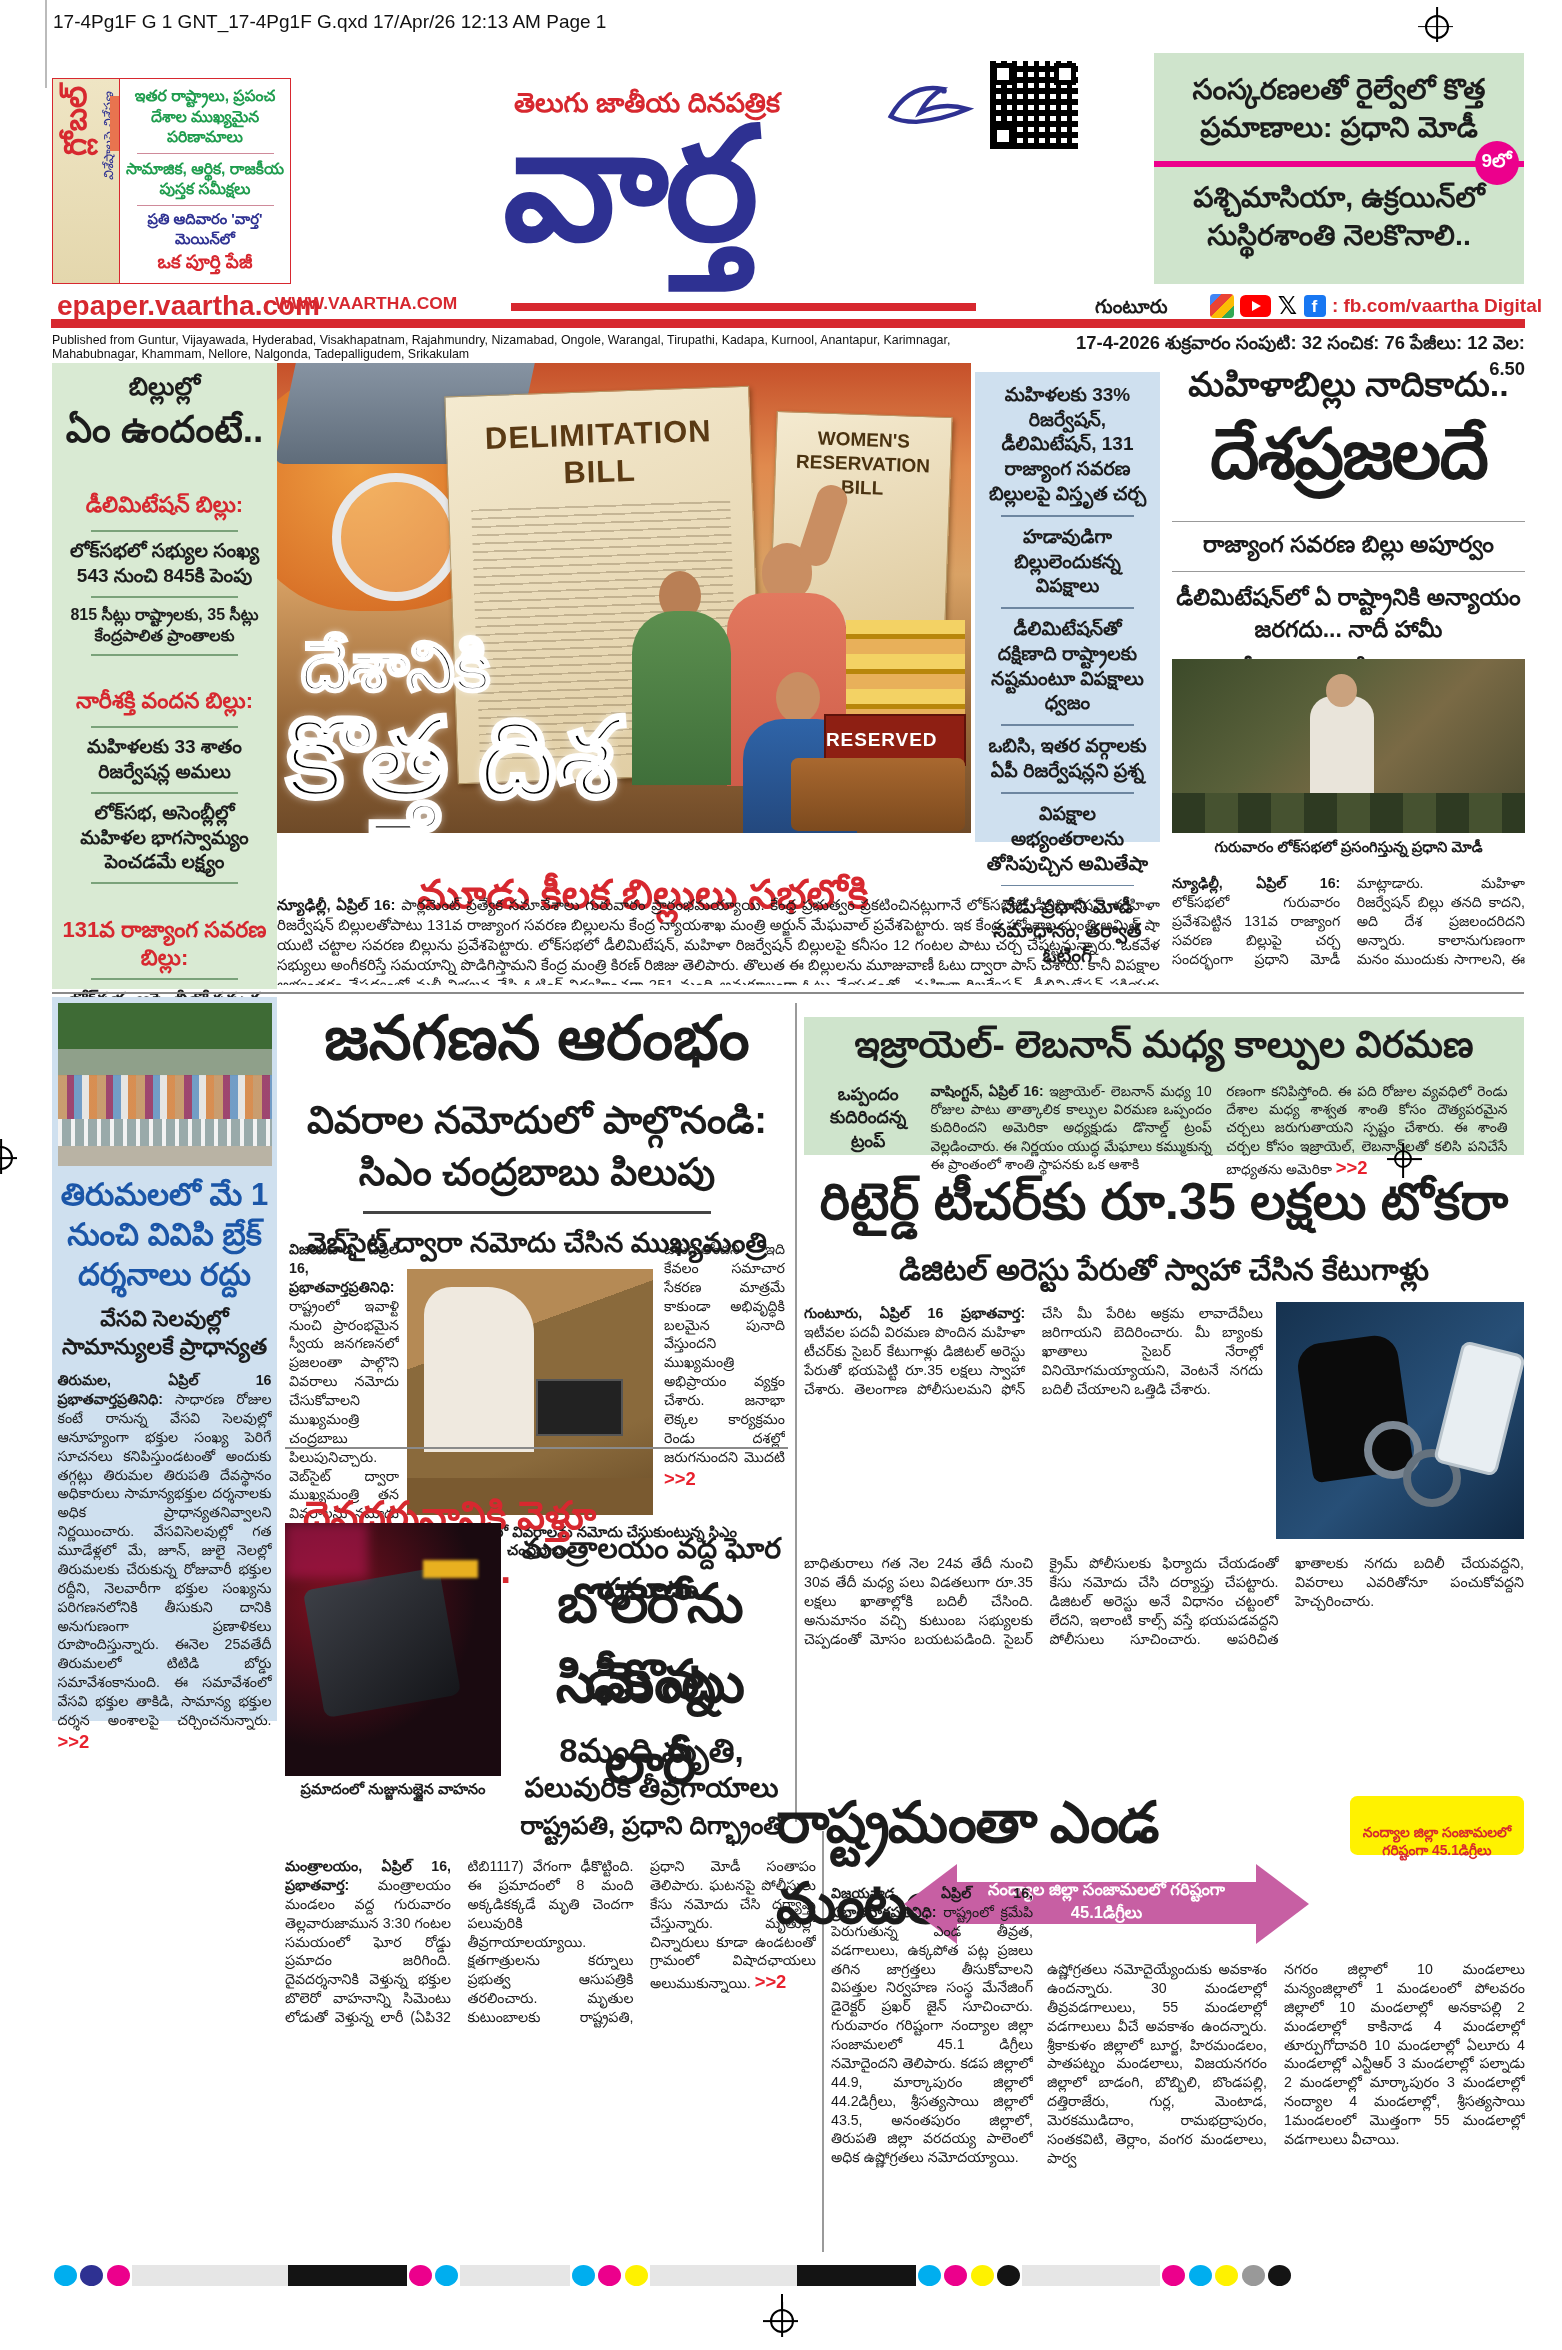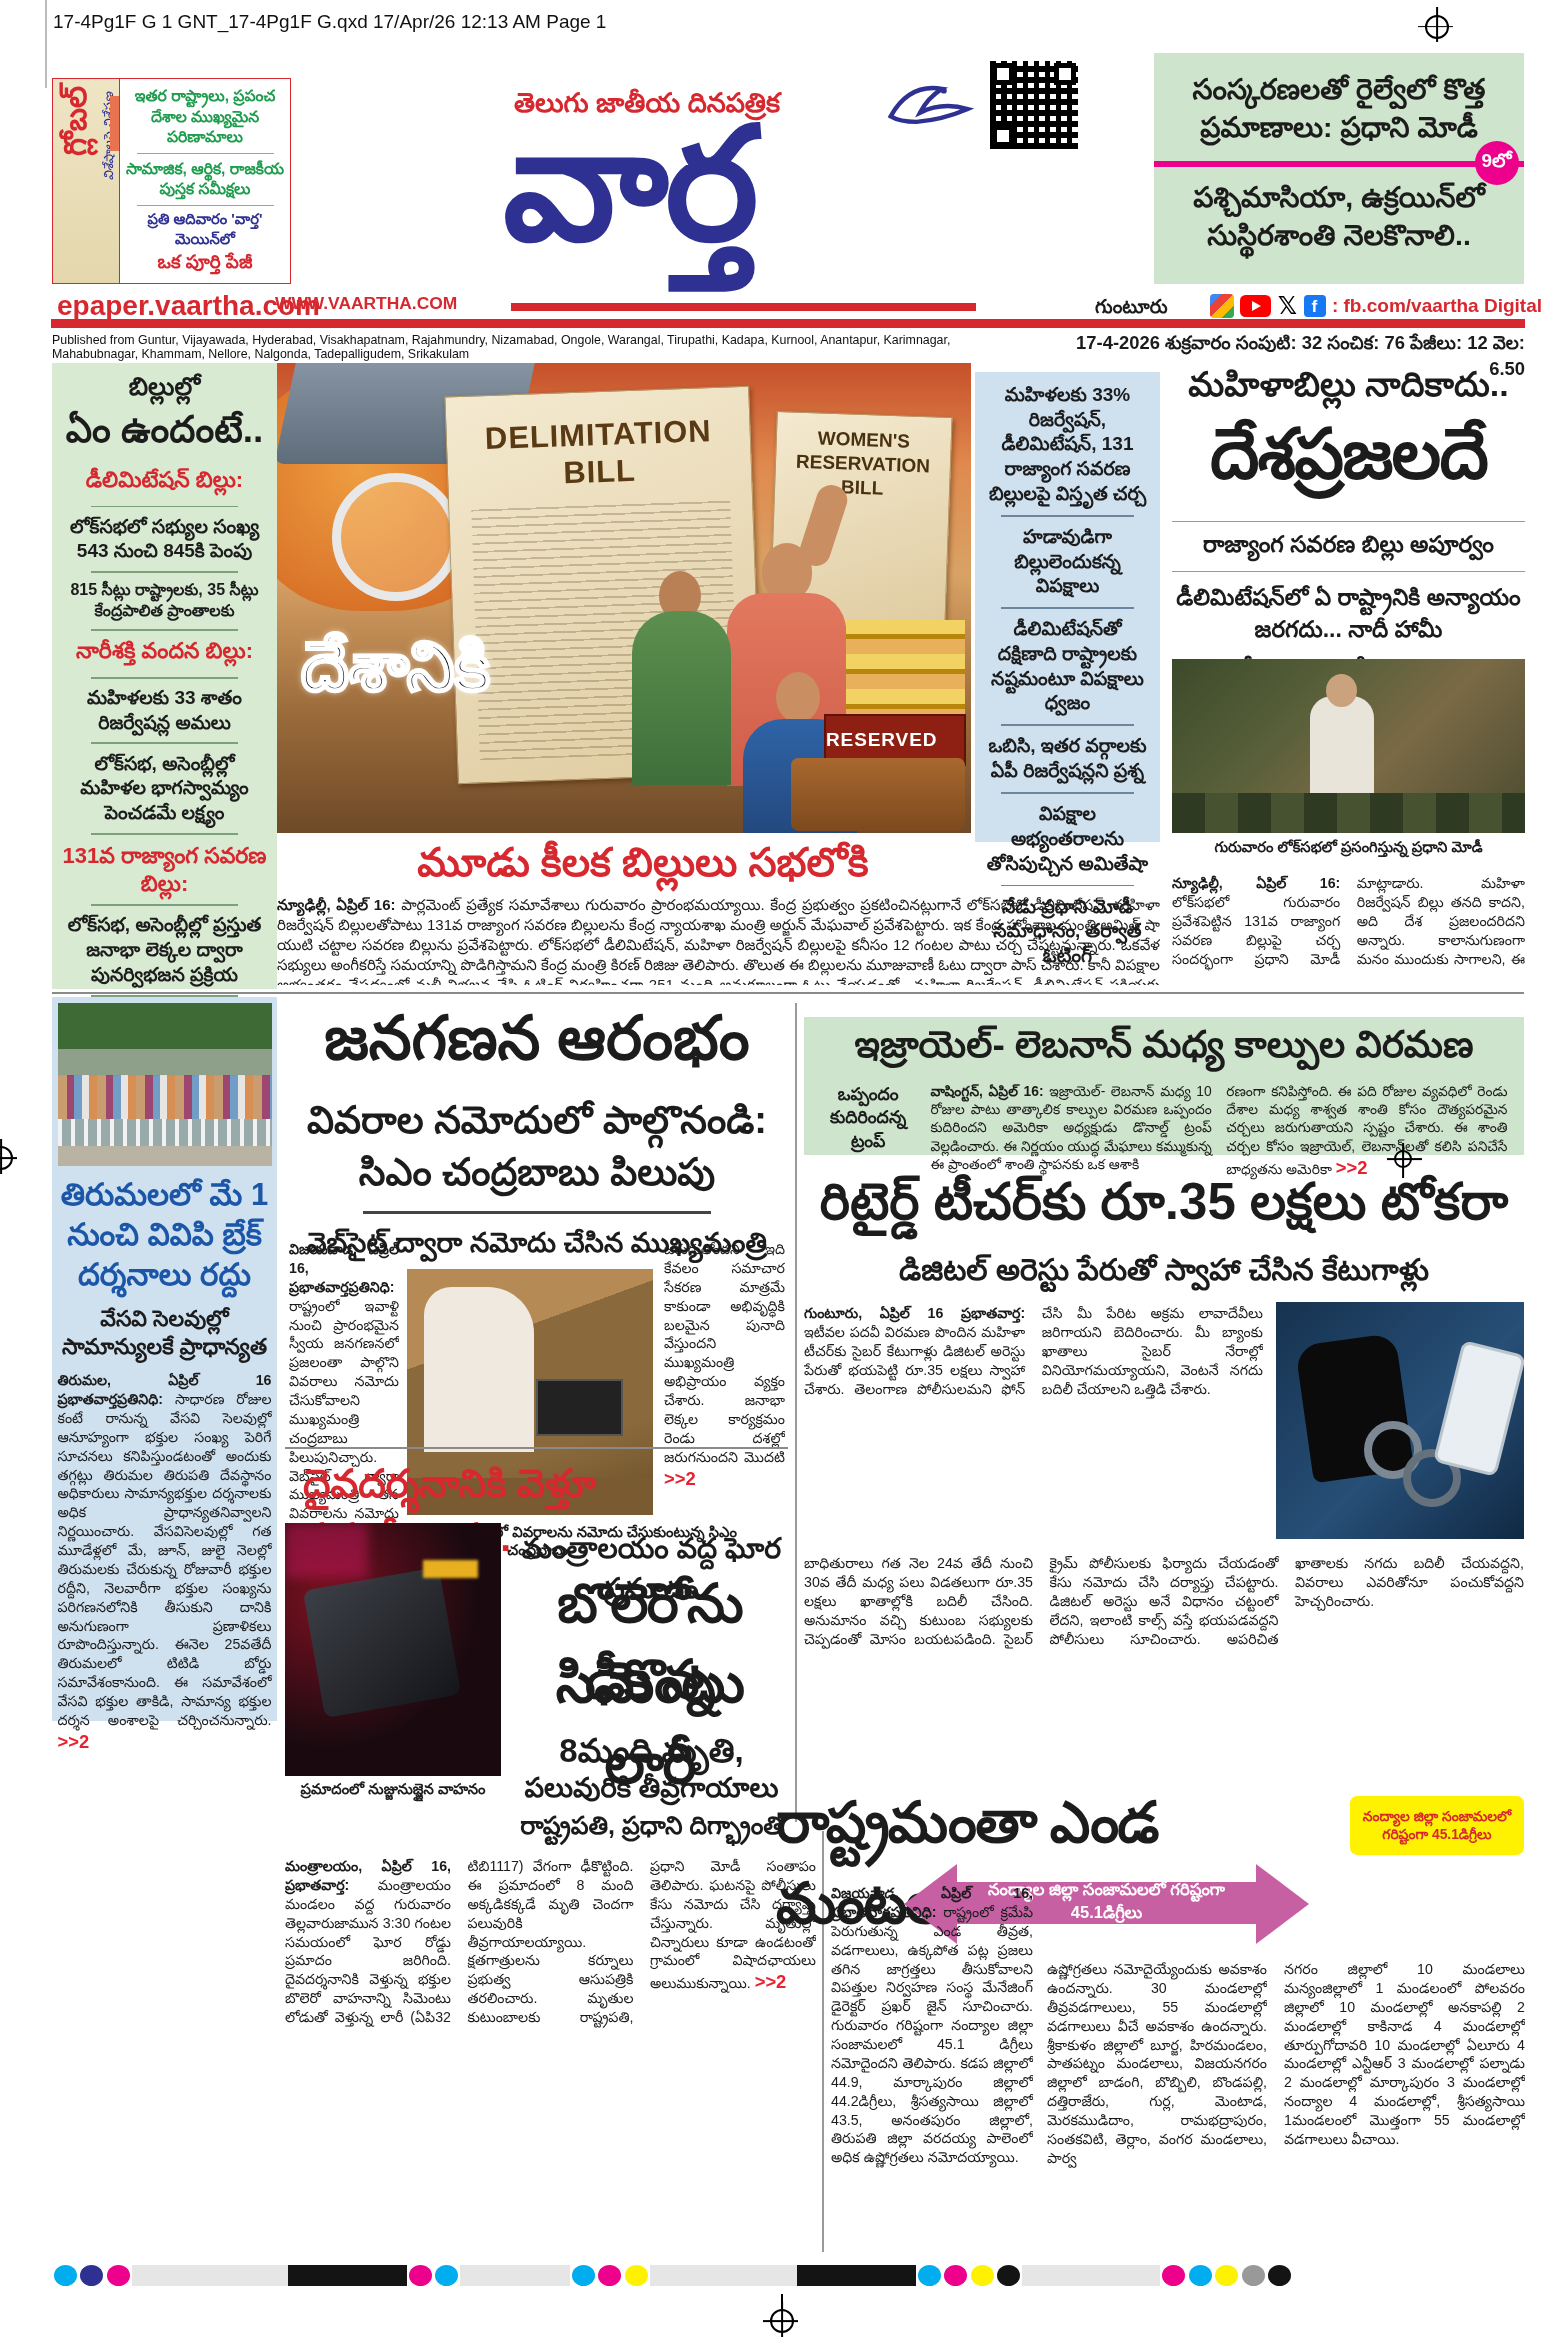--- a/index.html
+++ b/index.html
@@ -1,21 +1,21 @@
 <!DOCTYPE html>
 <html style="font-size:14.7px"><head>
 <meta charset="utf-8">
 <style>
   html,body{margin:0;padding:0;background:#ffffff;}
   #page{position:relative;width:1563px;height:2351px;background:#fff;overflow:hidden;
         font-family:"Liberation Sans","DejaVu Sans",sans-serif;color:#1c1c1c;}
   .a{position:absolute;}
   .b{font-weight:bold;}
   .c{text-align:center;}
-  .red{color:#d7282f;}
+  .red{color:#d7282f;margin-top:32px;}
   .blue{color:#1b56a8;}
   .jump{color:#e8212e;font-weight:bold;font-size:18.4px;}
   .body{font-size:15px;line-height:1.33;color:#1b1b1b;text-align:justify;}
   .cols2{column-count:2;column-gap:16.5px;}
   .cols3{column-count:3;column-gap:16.5px;}
   .cap{font-size:14.7px;font-weight:bold;text-align:center;line-height:1.25;}
   .hrule{background:#8a8a8a;height:1.8px;}
   .vrule{background:#9a9a9a;width:1.8px;}
   .panel-sep{height:1.8px;background:#7aa27a;margin:7.3px auto;width:70%;}
   .bsep{height:1.8px;background:#6d86a0;margin:8.3px auto;width:78%;}
@@ -151,20 +151,21 @@
     <div style="position:absolute;left:459px;top:303px;width:129px;height:167px;">
       <div style="position:absolute;left:40px;top:5.5px;width:44px;height:51px;background:#c98e62;border-radius:50%;"></div>
       <div style="position:absolute;left:7.3px;top:53px;width:114px;height:119px;background:linear-gradient(180deg,#2f64a8,#23477c);border-radius:40px 40px 0 0;"></div>
     </div>
     <div style="position:absolute;left:547px;top:351px;width:138px;height:48px;background:#8e1f13;border:2.8px solid #5e120a;display:flex;align-items:center;justify-content:flex-start;">
       <span class="b" style="color:#fff;font-size:19px;letter-spacing:0.9px;">RESERVED</span>
     </div>
     <div style="position:absolute;left:514px;top:395px;width:174px;height:73px;background:linear-gradient(180deg,#a9682f,#7c4a1e);border-radius:7.3px;"></div>
 
     <div class="b" style="position:absolute;left:24px;top:264px;font-size:68px;color:#000;-webkit-text-stroke:2.8px #fff;text-shadow:0 0 7.3px rgba(255,255,255,.8);">దేశానికి</div>
+    <div class="b" style="position:absolute;left:9.2px;top:331px;font-size:110px;color:#000;-webkit-text-stroke:3.7px #fff;text-shadow:0 0 9.2px rgba(255,255,255,.8);">కొత్త దిశ</div>
   </div>
 
   <div class="a b c red" style="left:349px;top:840px;width:588px;font-size:40px;">మూడు కీలక బిల్లులు సభలోకి</div>
 
   <div class="a body" style="left:277px;top:895px;width:883px;height:90px;overflow:hidden;">
     <b>న్యూఢిల్లీ, ఏప్రిల్ 16:</b>
     <span>పార్లమెంట్ ప్రత్యేక సమావేశాలు గురువారం ప్రారంభమయ్యాయి. కేంద్ర ప్రభుత్వం ప్రకటించినట్లుగానే లోక్‌సభలో డీలిమిటేషన్, మహిళా రిజర్వేషన్ బిల్లులతోపాటు 131వ రాజ్యాంగ సవరణ బిల్లులను కేంద్ర న్యాయశాఖ మంత్రి అర్జున్ మేఘవాల్ ప్రవేశపెట్టారు. ఇక కేంద్ర హోంశాఖ మంత్రి అమిత్ షా యుటి చట్టాల సవరణ బిల్లును ప్రవేశపెట్టారు. లోక్‌సభలో డీలిమిటేషన్, మహిళా రిజర్వేషన్ బిల్లులపై కనీసం 12 గంటల పాటు చర్చ చేపట్టనున్నారు. ఒకవేళ సభ్యులు అంగీకరిస్తే సమయాన్ని పొడిగిస్తామని కేంద్ర మంత్రి కిరణ్ రిజిజు తెలిపారు. తొలుత ఈ బిల్లులను మూజువాణీ ఓటు ద్వారా పాస్ చేశారు. కానీ విపక్షాల అభ్యంతరం నేపథ్యంలో మళ్లీ విభజన చేసి ఓటింగ్ నిర్వహించగా 251 మంది అనుకూలంగా ఓటు వేయడంతో.. మహిళా రిజర్వేషన్, డీలిమిటేషన్ ప్రక్రియకు చెందిన రాజ్యాంగ సవరణ బిల్లును సభలో ప్రవేశపెట్టారు. డీలిమిటేషన్, రాజ్యాంగ సవరణ బిల్లులను కలిపి సభలో ప్రవేశపెట్టడాన్ని కాంగ్రెస్ నేత వేణుగోపాల్ వ్యతిరేకించారు. రెండు బిల్లులను కలపడం మంచి విధానం కాదు అని, దీని వల్ల పరిణామాలు ఉంటాయని, ఒకవేళ రాజ్యాంగ సవరణ బిల్లు ఓటమి</span>
     
   </div>
 

